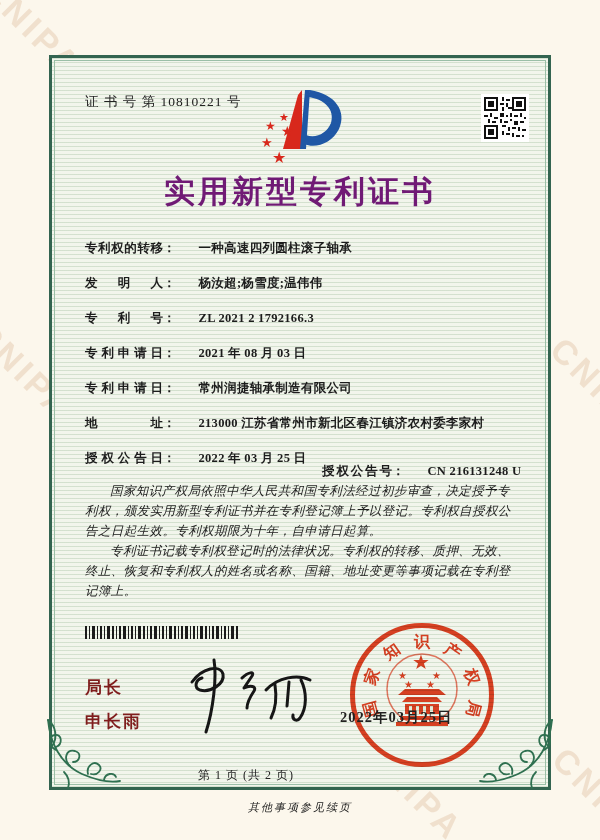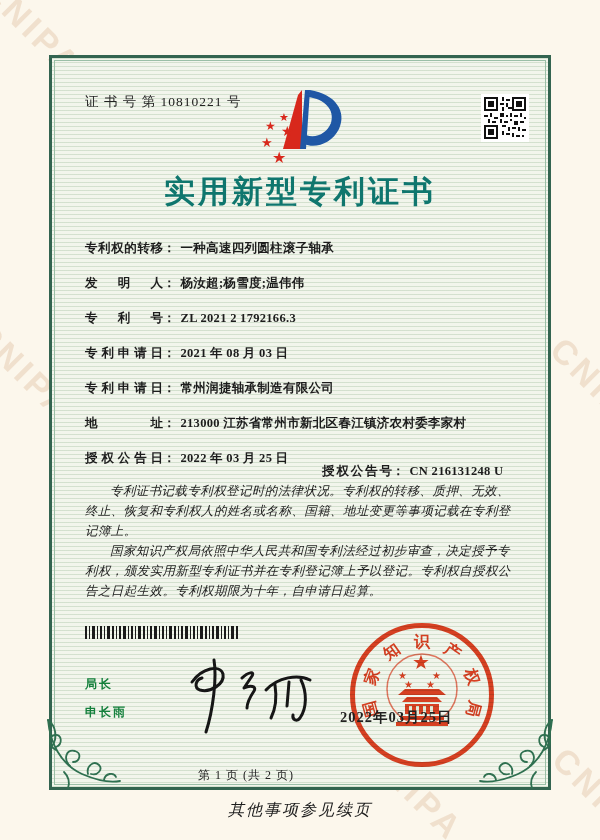--- a/index.html
+++ b/index.html
@@ -16,60 +16,60 @@
   .frame{position:absolute;left:49px;top:55px;width:496px;height:729px;
          border:3px solid #336450;background-color:#f2f5ec;
          background-image:repeating-linear-gradient(0deg,
             rgba(141,176,138,.30) 0px,rgba(141,176,138,.30) 1px,
             rgba(255,255,255,0) 1px,rgba(255,255,255,0) 4px);}
   .frame-inner{position:absolute;inset:2px;border:1px solid #9bbfa7;}
 
   .cert-no{position:absolute;left:85px;top:93px;font-size:13.5px;color:#222;
            letter-spacing:1px;}
   .title{position:absolute;left:0;top:171px;width:600px;text-align:center;
-         font-size:31px;font-weight:bold;color:#0f766e;letter-spacing:3px;}
+         font-size:31px;font-weight:bold;color:#701a75;letter-spacing:3px;}
 
   .logo{position:absolute;left:252px;top:85px;}
   .qr{position:absolute;left:481px;top:94px;background:#fff;padding:3px;}
 
   .fields{position:absolute;left:85px;top:240px;width:440px;font-size:12.5px;color:#1c1c1c;}
   .row{position:relative;height:35px;}
   .lbl{display:inline-block;width:78px;text-align:justify;text-align-last:justify;
        font-weight:600;vertical-align:top;}
   .colon{font-weight:600;}
-  .val{font-weight:600;margin-left:5px;letter-spacing:.3px;}
+  .val{font-weight:600;margin-left:23px;letter-spacing:.3px;}
   .pair2{position:absolute;left:237px;top:13px;}
 
   .body-text{position:absolute;left:85px;top:481px;width:433px;
              font-size:12.5px;line-height:20px;color:#1d1d1d;font-style:italic;
              font-family:"DejaVu Serif","Liberation Serif",serif;}
   .body-text p{margin:0;text-indent:2em;letter-spacing:.4px;}
 
   .barcode{position:absolute;left:85px;top:626px;}
 
   .signer{position:absolute;left:85px;top:676px;font-family:Liberation Mono, monospace;
-          font-weight:600;font-size:12px;color:#15803d;}
+          font-weight:600;font-size:17px;color:#7f1d1d;}
   .signer div{margin-bottom:11px;letter-spacing:2px;}
   .signature{position:absolute;left:176px;top:652px;}
 
   
   .seal{position:absolute;left:350px;top:623px;width:144px;height:144px;
         mix-blend-mode:multiply;opacity:.96;}
   .seal-ring{position:absolute;inset:0;border:5px solid #e23a1b;border-radius:50%;}
   .seal-char{position:absolute;left:50%;top:50%;font-size:16px;font-weight:bold;
              color:#e23a1b;line-height:1;}
   .seal-date{position:absolute;left:-10px;top:85px;width:164px;text-align:left;
              font-size:14.5px;font-weight:bold;color:#1a1a1a;letter-spacing:1px;
              font-family:"Liberation Serif",serif;}
 
   .flourish{position:absolute;}
   .page-no{position:absolute;left:0;top:767px;width:492px;text-align:center;
            font-size:12px;color:#222;letter-spacing:1px;}
   .continuation{position:absolute;left:0;top:800px;width:600px;text-align:center;
-                font-size:16px;color:#1d1d1d;font-style:italic;letter-spacing:2px;
+                font-size:11px;color:#1d1d1d;font-style:italic;letter-spacing:2px;
                 font-family:Liberation Serif, serif;}
 </style>
 </head>
 <body>
 
 <div class="page">
 
   <span class="wm" style="left:-30px;top:8px;">CNIPA</span>
   <span class="wm" style="left:168px;top:98px;">CNIPA</span>
   <span class="wm" style="left:538px;top:368px;">CNIPA</span>
@@ -164,22 +164,22 @@
     </div>
     <div class="row">
       <span class="lbl">授权公告日</span><span class="colon">：</span><span class="val">2022 年 03 月 25 日</span>
       <span class="pair2">
         <span class="lbl" style="width:70px">授权公告号</span><span class="colon">：</span><span class="val">CN 216131248 U</span>
       </span>
     </div>
   </div>
 
   <div class="body-text">
+    <p>国家知识产权局依照中华人民共和国专利法经过初步审查，决定授予专利权，颁发实用新型专利证书并在专利登记簿上予以登记。专利权自授权公告之日起生效。专利权期限为十年，自申请日起算。</p>
     <p>专利证书记载专利权登记时的法律状况。专利权的转移、质押、无效、终止、恢复和专利权人的姓名或名称、国籍、地址变更等事项记载在专利登记簿上。</p>
-    <p>国家知识产权局依照中华人民共和国专利法经过初步审查，决定授予专利权，颁发实用新型专利证书并在专利登记簿上予以登记。专利权自授权公告之日起生效。专利权期限为十年，自申请日起算。</p>
   </div>
 
   <svg class="barcode" width="155" height="13" viewBox="0 0 155 13">
     <g fill="#1a1a1a">
       <rect x="0" width="2" height="13"></rect>
         <rect x="4" width="1" height="13"></rect>
         <rect x="7" width="3" height="13"></rect>
       <rect x="12" width="1" height="13"></rect>
         <rect x="15" width="2" height="13"></rect>
         <rect x="19" width="1" height="13"></rect>

